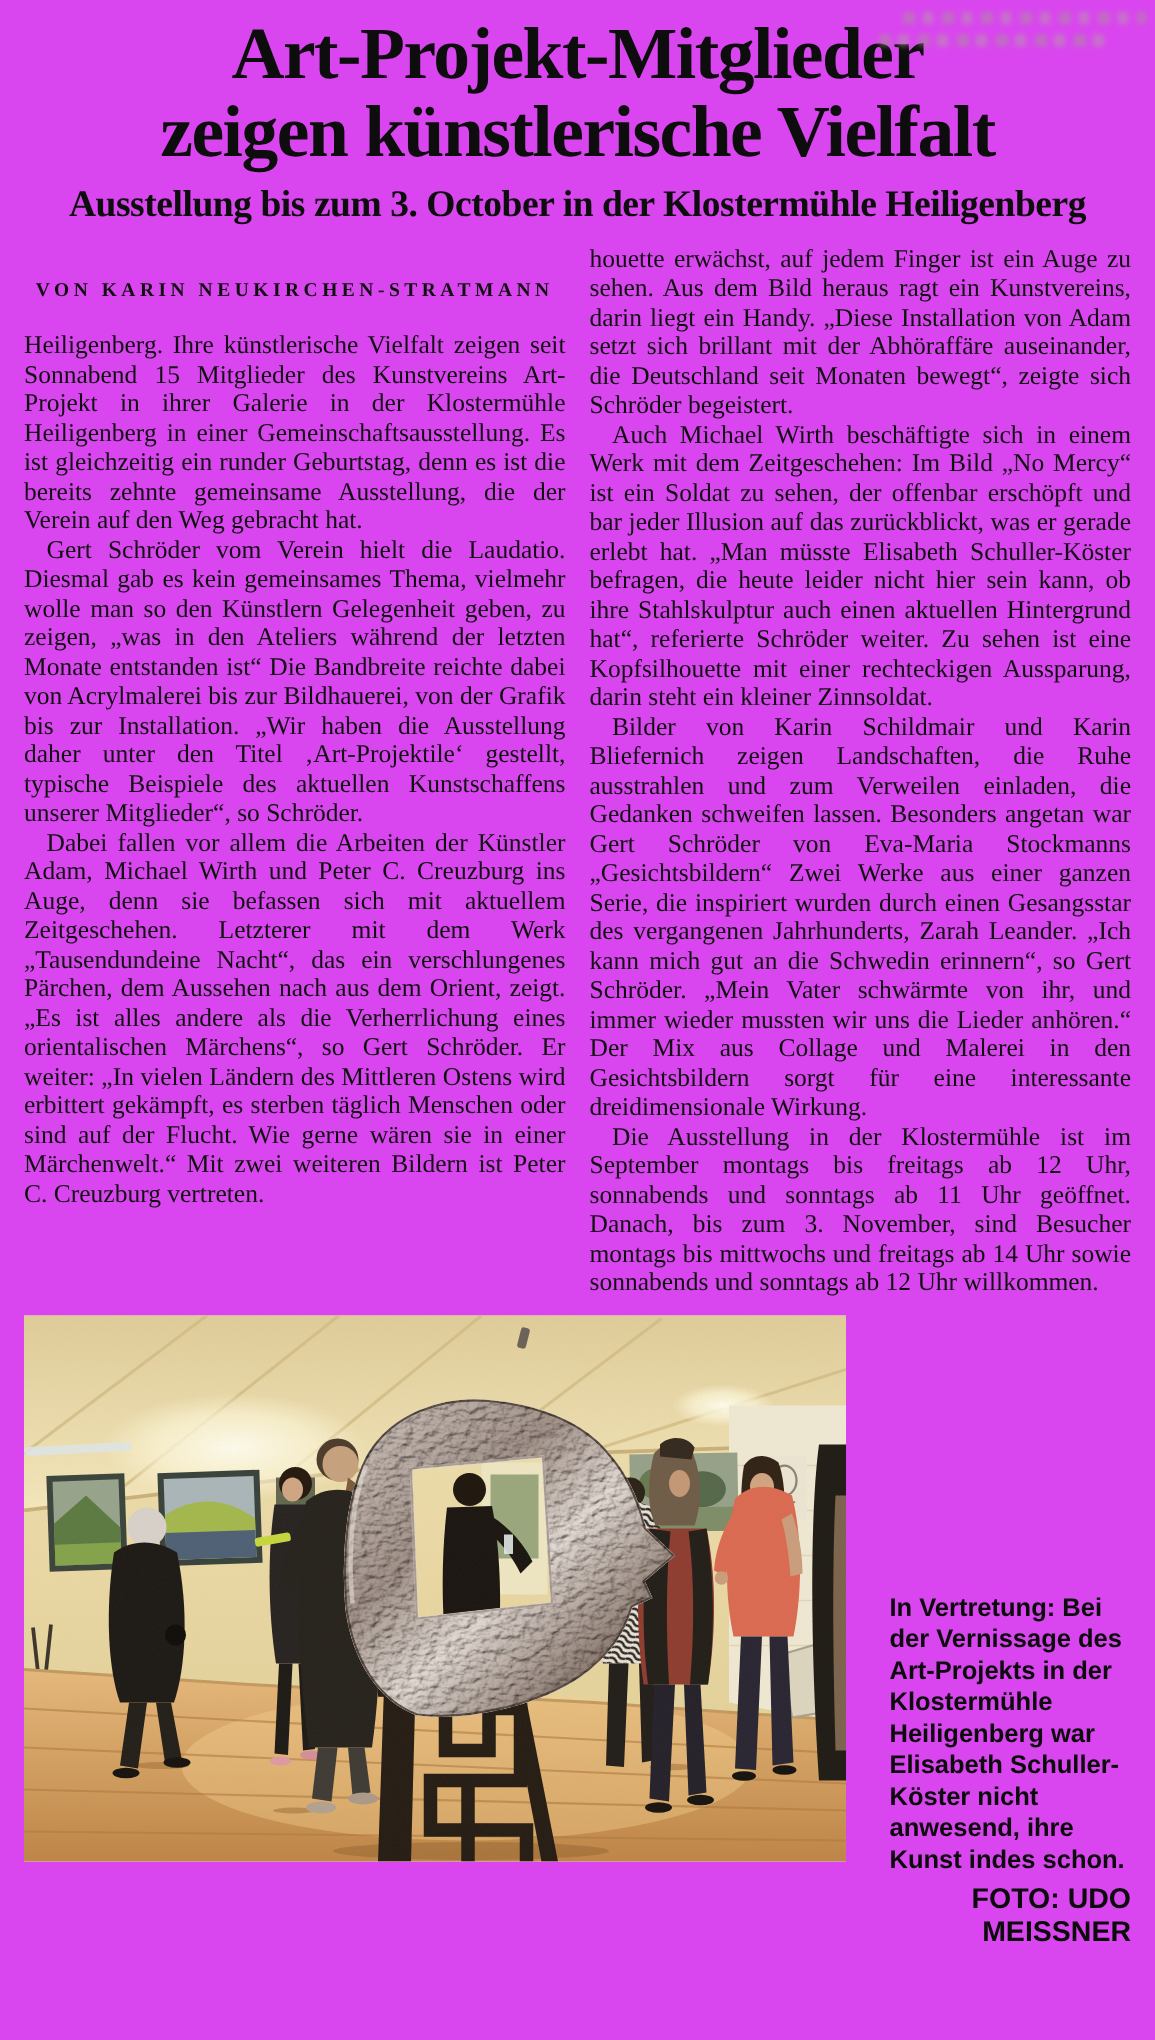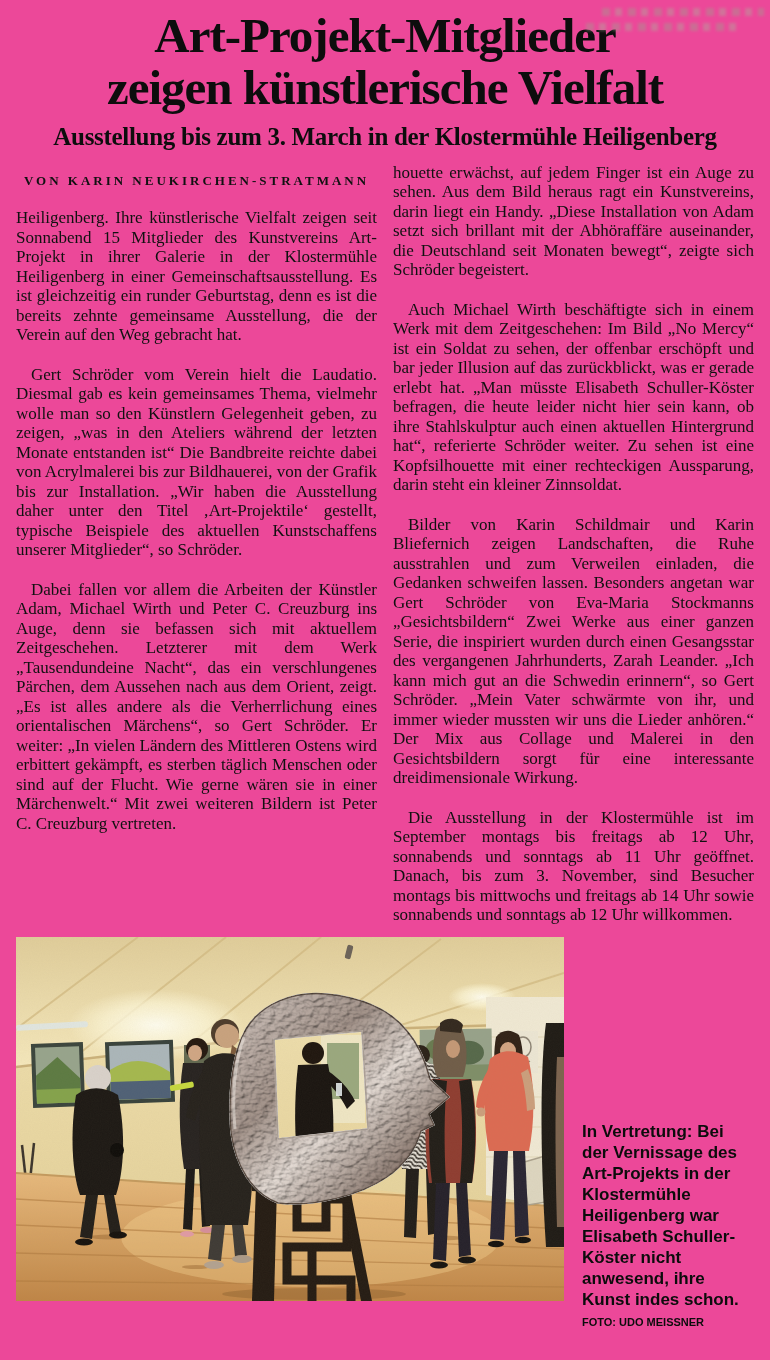--- a/index.html
+++ b/index.html
@@ -1,65 +1,65 @@
 <!DOCTYPE html>
 <html lang="de"><head>
 <meta charset="utf-8">
 <style>
   html,body{margin:0;padding:0;background:#ffffff;}
   .page{
-    width:770px;height:1360px;background:#ec4899;position:relative;overflow:hidden;
+    width:770px;height:1360px;background:#d946ef;position:relative;overflow:hidden;
     font-family:"Liberation Serif", serif;color:#111;
   }
   
   .bleed{position:absolute;top:3px;right:6px;width:180px;height:44px;opacity:.45;filter:blur(1.6px);}
   .bleed-line{height:8px;margin:5px 0 7px 18px;background:repeating-linear-gradient(90deg,#a39a8e 0 8px,transparent 8px 13px,#b0a79b 13px 20px,transparent 20px 26px);}
   .bleed-line.b2{margin-left:2px;width:150px;}
 
   .headline{
     margin:10px 8px 0;text-align:center;font-weight:700;
     font-size:49px;line-height:1.07;letter-spacing:-1px;white-space:pre-line;color:#0d0d0d;
   }
   .subheadline{
     margin:8px 0 6px;text-align:center;font-weight:700;
     font-size:25px;letter-spacing:-0.3px;color:#0d0d0d;
   }
   .columns{display:flex;gap:16px;padding:6px 16px 0;}
   .col{flex:1 1 0;min-width:0;text-align:justify;font-size:17px;line-height:19.5px;}
   .byline{
     text-align:center;font-weight:700;font-size:13px;letter-spacing:3px;
-    margin:8px 0 18px;white-space:nowrap;
+    margin:20px 0 18px;white-space:nowrap;
   }
   .para{margin:0;hyphens:manual;}
-  .para.indent{text-indent:15px;margin-top:20px;}
+  .para.indent{text-indent:15px;}
   .dateline{font-weight:400;}
 
-  .photo-row{display:flex;gap:18px;margin:12px 16px 0;}
+  .photo-row{display:flex;gap:29px;margin:12px 16px 0;}
   .photo-frame{flex:0 0 auto;width:548px;height:364px;background:#e8d9a8;}
   .photo-frame svg{display:block;}
   .caption-col{flex:1 1 auto;min-width:0;font-family:"Liberation Sans", sans-serif;}
   .caption{
     margin-top:184px;font-weight:700;font-size:17px;line-height:1.24;color:#0c0c0c;
     text-align:left;hyphens:manual;
   }
-  .credit{font-weight:700;font-size:11px;margin-top:5px;color:#0c0c0c;}
+  .credit{font-weight:700;font-size:19px;margin-top:5px;text-align:right;color:#0c0c0c;}
 </style>
 </head>
 <body>
 
 <div class="page">
 
   <div class="bleed">
     <div class="bleed-line"></div>
     <div class="bleed-line b2"></div>
   </div>
 
   <h1 class="headline">Art-Projekt-Mitglieder
 zeigen künstlerische Vielfalt</h1>
-  <h2 class="subheadline">Ausstellung bis zum 3. March in der Klostermühle Heiligenberg</h2>
+  <h2 class="subheadline">Ausstellung bis zum 3. October in der Klostermühle Heiligenberg</h2>
 
   <div class="columns">
     <div class="col">
       <div class="byline">VON KARIN NEUKIRCHEN-STRATMANN</div>
       <p class="para"><strong class="dateline">Heiligenberg.</strong> <span>Ihre künstlerische Vielfalt zeigen seit Sonnabend 15 Mitglieder des Kunstvereins Art-Projekt in ihrer Galerie in der Klostermühle Heiligenberg in einer Gemeinschaftsausstellung. Es ist gleichzeitig ein runder Geburtstag, denn es ist die bereits zehnte gemeinsame Ausstellung, die der Verein auf den Weg gebracht hat.</span></p>
       <p class="para indent">Gert Schröder vom Verein hielt die Laudatio. Diesmal gab es kein gemeinsames Thema, vielmehr wolle man so den Künstlern Gelegenheit geben, zu zeigen, „was in den Ateliers während der letzten Monate entstanden ist“ Die Bandbreite reichte dabei von Acrylmalerei bis zur Bildhauerei, von der Grafik bis zur Installation. „Wir haben die Ausstellung daher unter den Titel ‚Art-Projektile‘ gestellt, typische Beispiele des aktuellen Kunstschaffens unserer Mitglieder“, so Schröder.</p>
       <p class="para indent">Dabei fallen vor allem die Arbeiten der Künstler Adam, Michael Wirth und Peter C. Creuzburg ins Auge, denn sie befassen sich mit aktuellem Zeitgeschehen. Letzterer mit dem Werk „Tausendundeine Nacht“, das ein verschlungenes Pärchen, dem Aussehen nach aus dem Orient, zeigt. „Es ist alles andere als die Verherrlichung eines orientalischen Märchens“, so Gert Schröder. Er weiter: „In vielen Ländern des Mittleren Ostens wird erbittert gekämpft, es sterben täglich Menschen oder sind auf der Flucht. Wie gerne wären sie in einer Märchenwelt.“ Mit zwei weiteren Bildern ist Peter C. Creuzburg vertreten.</p>
     </div>
     <div class="col">
       <p class="para">houette erwächst, auf jedem Finger ist ein Auge zu sehen. Aus dem Bild heraus ragt ein Kunstvereins, darin liegt ein Handy. „Diese Installation von Adam setzt sich brillant mit der Abhöraffäre auseinander, die Deutschland seit Monaten bewegt“, zeigte sich Schröder begeistert.</p>

